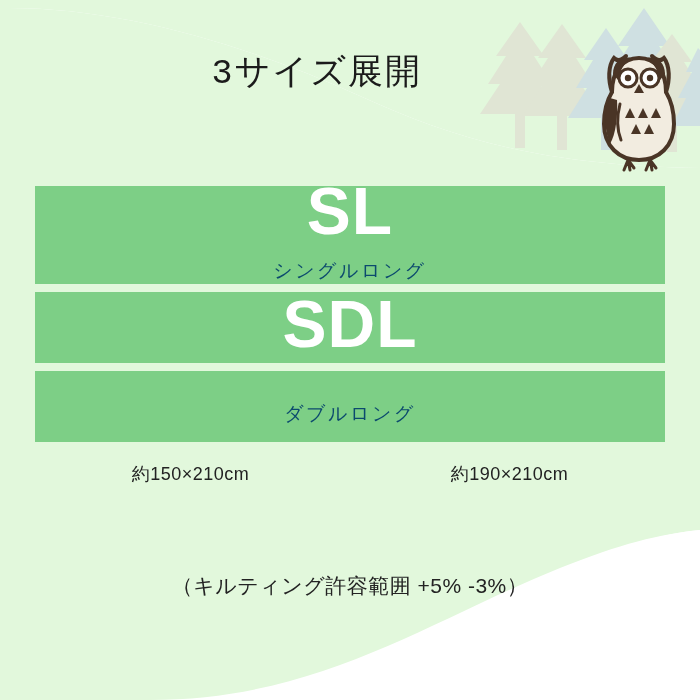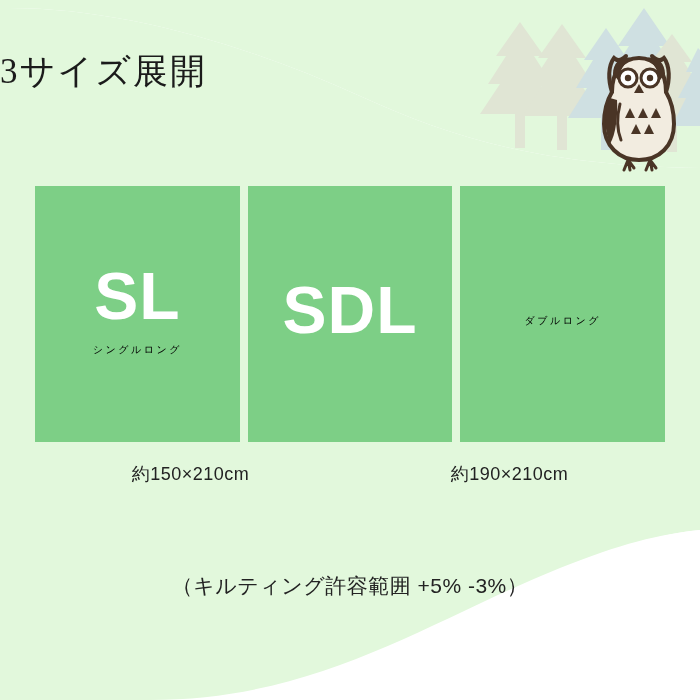--- a/index.html
+++ b/index.html
@@ -24,61 +24,62 @@
     height: 700px;
   }
   .bg-svg { display: block; }
 
   
   .title {
     position: absolute;
     left: 0;
     top: 48px;
     width: 612px;
-    text-align: left;
-    font-family: Liberation Serif, serif;
+    text-align: right;
+    font-family: Liberation Mono, monospace;
     font-size: 35px;
     letter-spacing: 2px;
     color: #1b1b1b;
     white-space: nowrap;
     z-index: 6;
   }
   .title-inner { display: inline-block; padding-right: 190px; }
 
   
   .cards {
     position: absolute;
     left: 35px;
     top: 186px;
     width: 630px;
     height: 256px;
     display: flex;
     gap: 8px;
     z-index: 5;
+    flex-direction: column;
   }
   .card {
     flex: 1 1 0;
     background: #7dcf86;
     display: flex;
     flex-direction: column;
     align-items: center;
     justify-content: center;
     position: relative;
   }
   .card-abbr {
     color: #ffffff;
     font-size: 66px;
     font-weight: bold;
     line-height: 1;
     letter-spacing: 1px;
     margin-top: -8px;
   }
   .card-name {
-    color: #000000;
-    font-size: 10px;
+    color: #0c4a6e;
+    font-size: 19px;
     letter-spacing: 2.5px;
     margin-top: 14px;
     text-align: right;
   }
 
   
   .dims {
     position: absolute;
     left: 35px;
     top: 462px;

